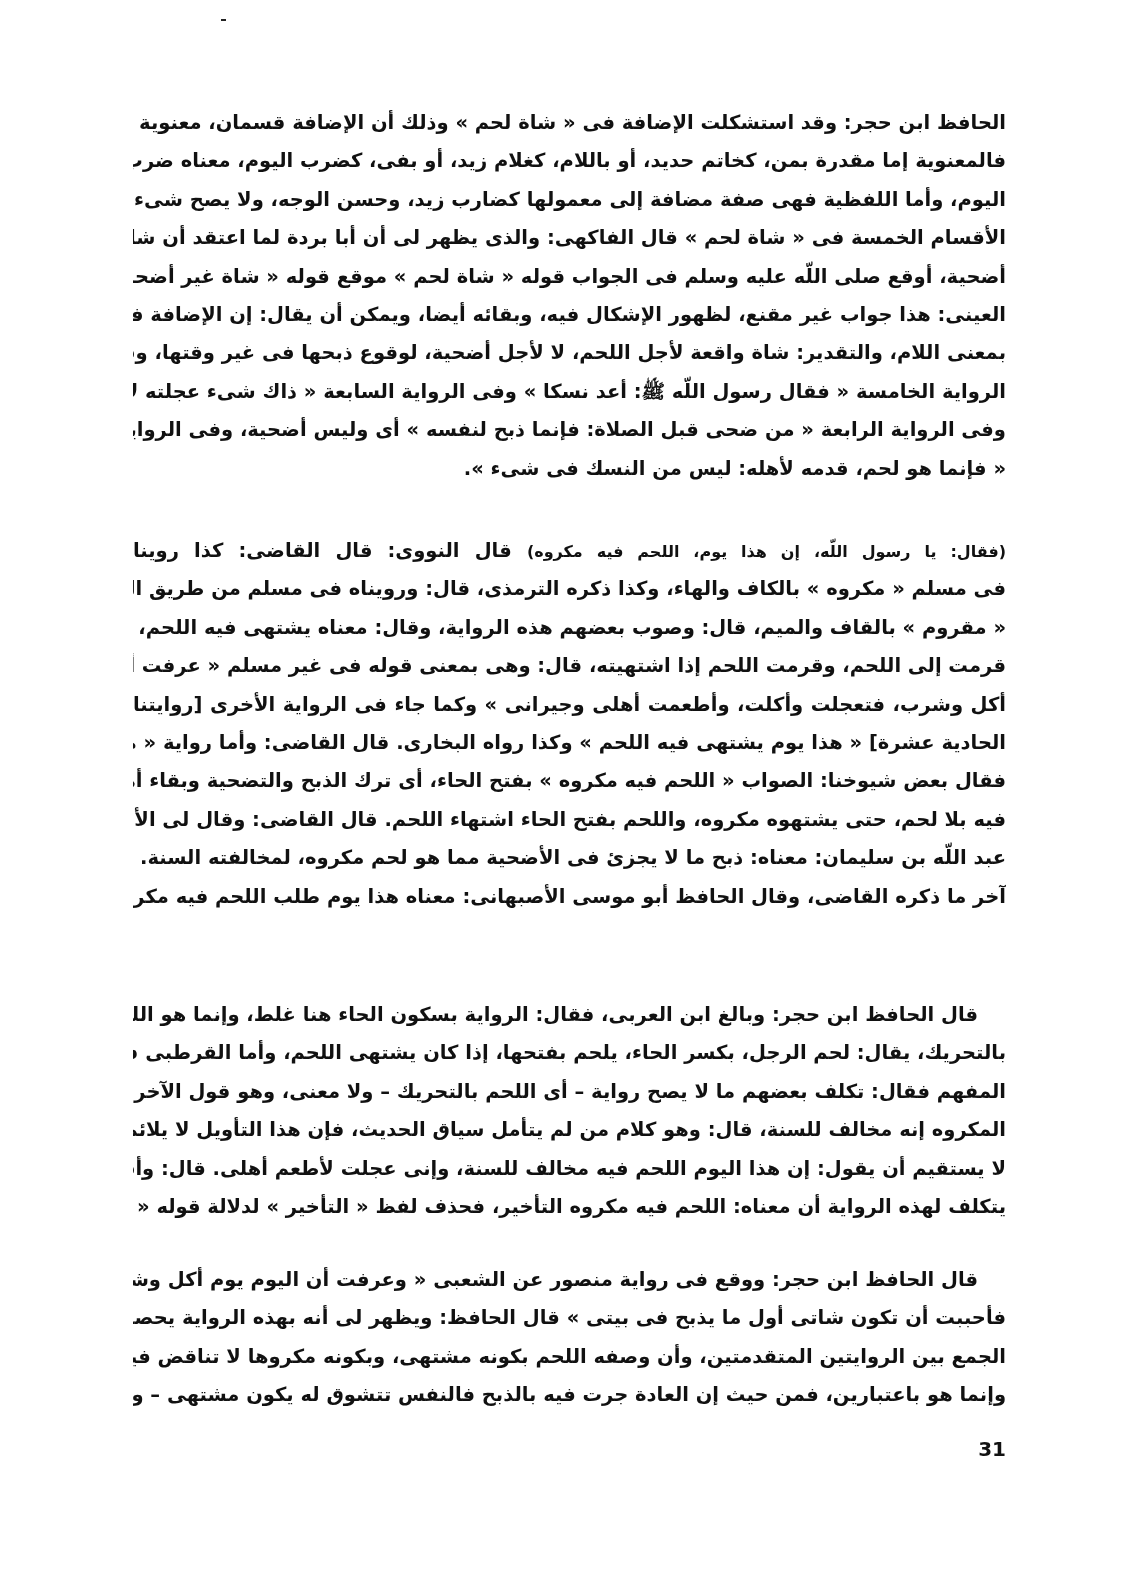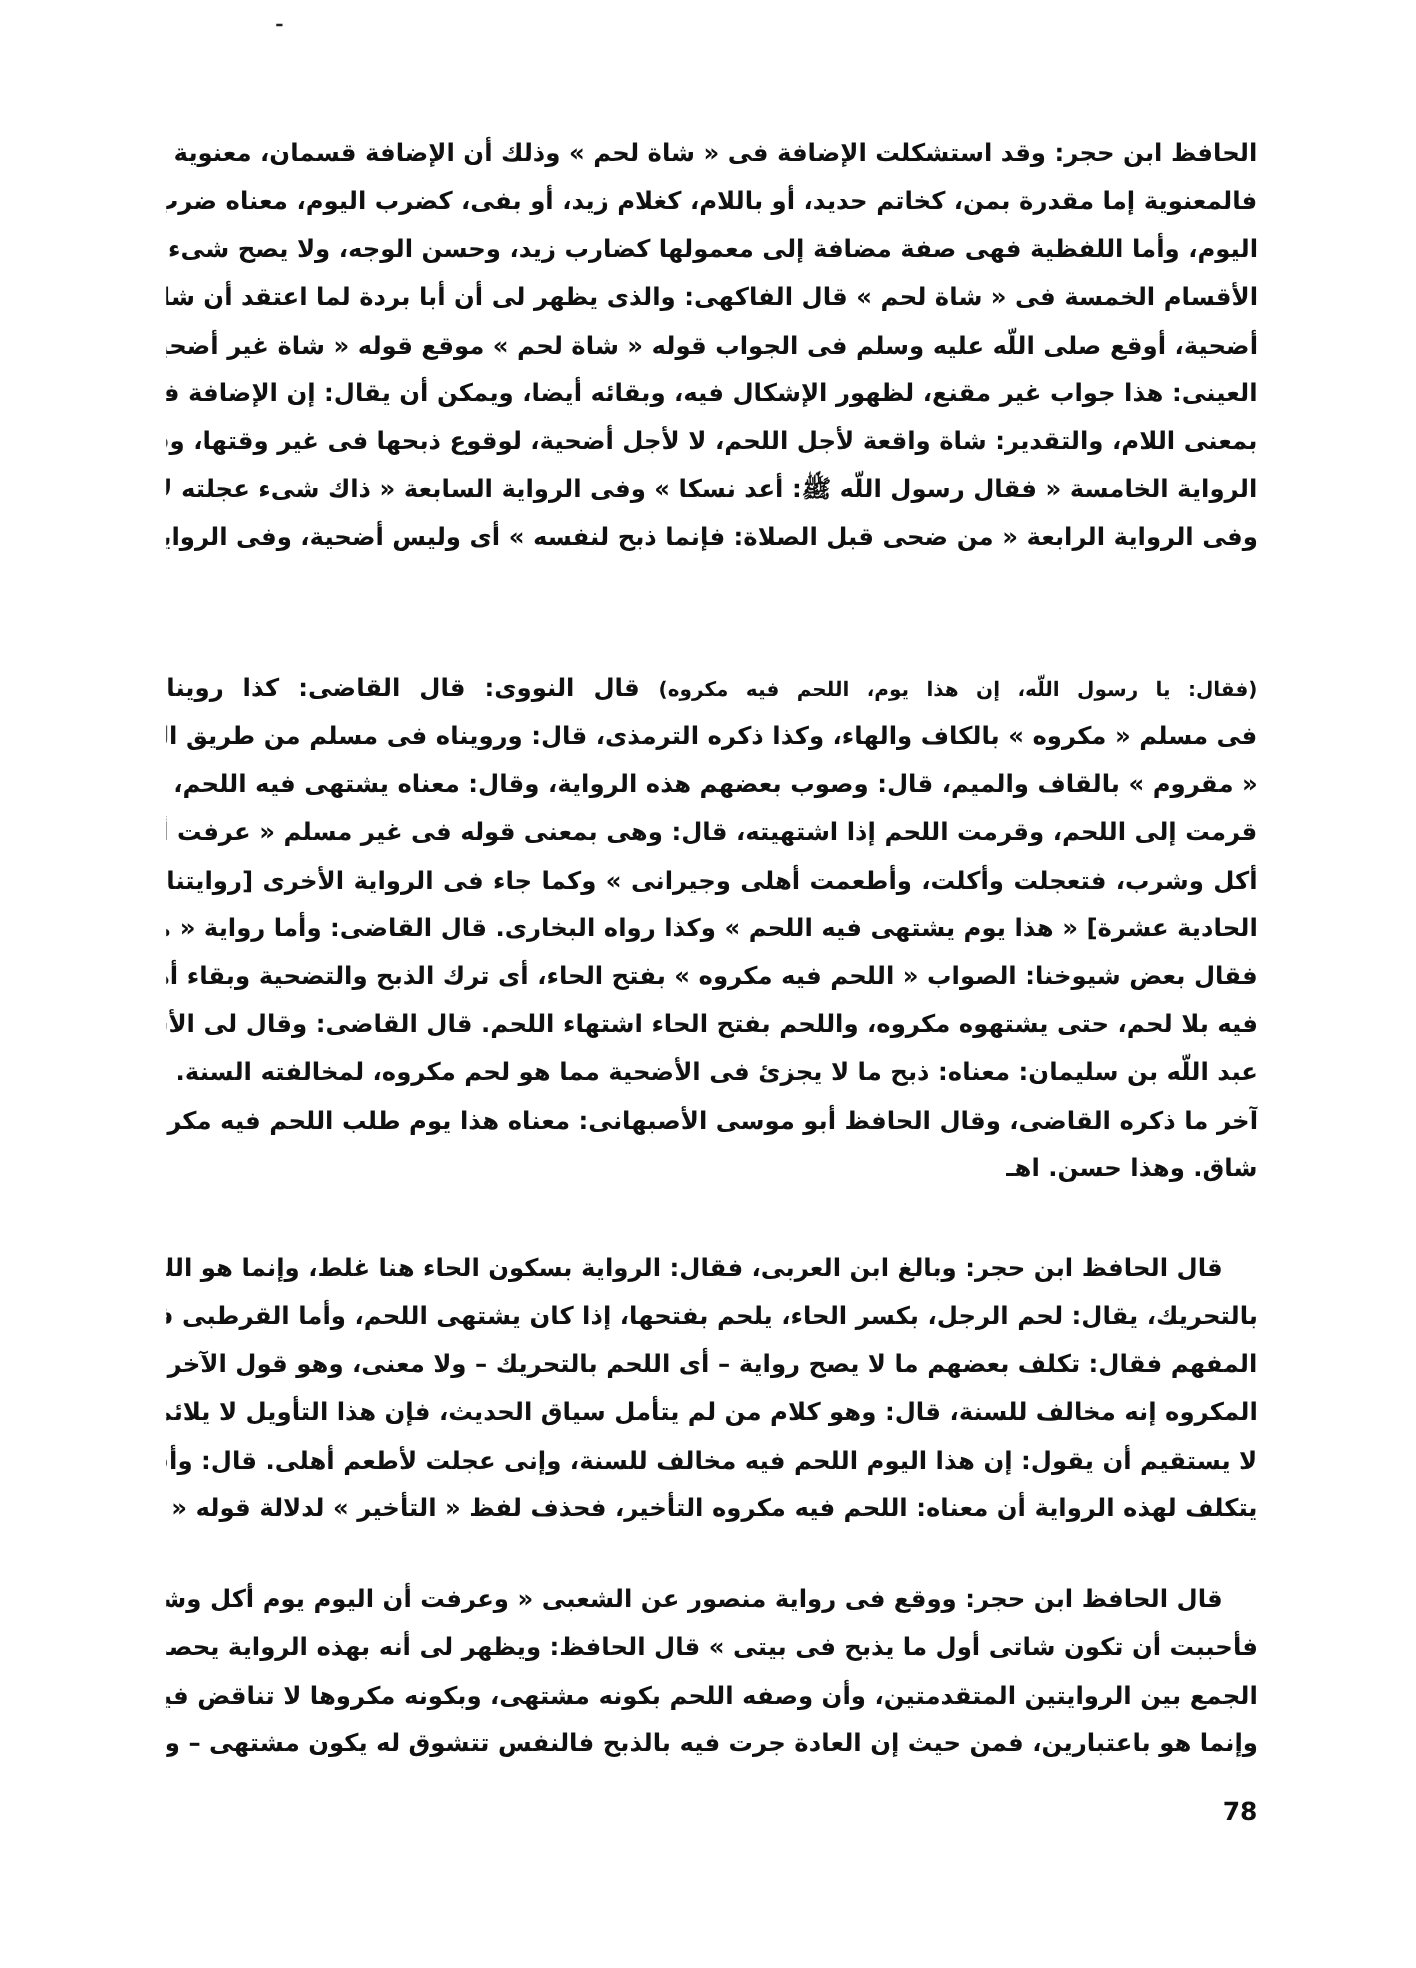--- a/index.html
+++ b/index.html
@@ -28,46 +28,46 @@
   <div class="text-block" id="p1">
     <span class="line">الحافظ ابن حجر: وقد استشكلت الإضافة فى « شاة لحم » وذلك أن الإضافة قسمان، معنوية ولفظية،</span>
     <span class="line">فالمعنوية إما مقدرة بمن، كخاتم حديد، أو باللام، كغلام زيد، أو بفى، كضرب اليوم، معناه ضرب فى</span>
     <span class="line">اليوم، وأما اللفظية فهى صفة مضافة إلى معمولها كضارب زيد، وحسن الوجه، ولا يصح شىء من</span>
     <span class="line">الأقسام الخمسة فى « شاة لحم » قال الفاكهى: والذى يظهر لى أن أبا بردة لما اعتقد أن شاته شاة</span>
     <span class="line">أضحية، أوقع صلى اللّه عليه وسلم فى الجواب قوله « شاة لحم » موقع قوله « شاة غير أضحية »اهـ قال</span>
     <span class="line">العينى: هذا جواب غير مقنع، لظهور الإشكال فيه، وبقائه أيضا، ويمكن أن يقال: إن الإضافة فيه</span>
     <span class="line">بمعنى اللام، والتقدير: شاة واقعة لأجل اللحم، لا لأجل أضحية، لوقوع ذبحها فى غير وقتها، وفى</span>
     <span class="line">الرواية الخامسة « فقال رسول اللّه ﷺ: أعد نسكا » وفى الرواية السابعة « ذاك شىء عجلته لأهلك »</span>
     <span class="line">وفى الرواية الرابعة « من ضحى قبل الصلاة: فإنما ذبح لنفسه » أى وليس أضحية، وفى الرواية الثامنة</span>
+    <span class="line last">« فإنما هو لحم، قدمه لأهله: ليس من النسك فى شىء ».</span>
   </div>
 
   <div class="text-block" id="p2">
     <span class="line"><span class="heading-phrase">(فقال: يا رسول اللّه، إن هذا يوم، اللحم فيه مكروه)</span> <span>قال النووى: قال القاضى: كذا روينا</span></span>
     <span class="line">فى مسلم « مكروه » بالكاف والهاء، وكذا ذكره الترمذى، قال: ورويناه فى مسلم من طريق العذرى</span>
     <span class="line">« مقروم » بالقاف والميم، قال: وصوب بعضهم هذه الرواية، وقال: معناه يشتهى فيه اللحم، يقال:</span>
     <span class="line">قرمت إلى اللحم، وقرمت اللحم إذا اشتهيته، قال: وهى بمعنى قوله فى غير مسلم « عرفت أنه يوم</span>
     <span class="line">أكل وشرب، فتعجلت وأكلت، وأطعمت أهلى وجيرانى » وكما جاء فى الرواية الأخرى [روايتنا</span>
     <span class="line">الحادية عشرة] « هذا يوم يشتهى فيه اللحم » وكذا رواه البخارى. قال القاضى: وأما رواية « مكروه »</span>
     <span class="line">فقال بعض شيوخنا: الصواب « اللحم فيه مكروه » بفتح الحاء، أى ترك الذبح والتضحية وبقاء أهله</span>
     <span class="line">فيه بلا لحم، حتى يشتهوه مكروه، واللحم بفتح الحاء اشتهاء اللحم. قال القاضى: وقال لى الأستاذ</span>
     <span class="line">عبد اللّه بن سليمان: معناه: ذبح ما لا يجزئ فى الأضحية مما هو لحم مكروه، لمخالفته السنة. هذا</span>
     <span class="line">آخر ما ذكره القاضى، وقال الحافظ أبو موسى الأصبهانى: معناه هذا يوم طلب اللحم فيه مكروه</span>
-    <span class="line last">شاق. وهذا حسن. اهـ</span>
   </div>
 
   <div class="text-block" id="p3">
     <span class="line indent">قال الحافظ ابن حجر: وبالغ ابن العربى، فقال: الرواية بسكون الحاء هنا غلط، وإنما هو اللحم،</span>
     <span class="line">بالتحريك، يقال: لحم الرجل، بكسر الحاء، يلحم بفتحها، إذا كان يشتهى اللحم، وأما القرطبى فى</span>
     <span class="line">المفهم فقال: تكلف بعضهم ما لا يصح رواية – أى اللحم بالتحريك – ولا معنى، وهو قول الآخر: معنى</span>
     <span class="line">المكروه إنه مخالف للسنة، قال: وهو كلام من لم يتأمل سياق الحديث، فإن هذا التأويل لا يلائمه، إذ</span>
     <span class="line">لا يستقيم أن يقول: إن هذا اليوم اللحم فيه مخالف للسنة، وإنى عجلت لأطعم أهلى. قال: وأقرب ما</span>
     <span class="line last">يتكلف لهذه الرواية أن معناه: اللحم فيه مكروه التأخير، فحذف لفظ « التأخير » لدلالة قوله « عجلت ».</span>
   </div>
 
   <div class="text-block" id="p4">
     <span class="line indent">قال الحافظ ابن حجر: ووقع فى رواية منصور عن الشعبى « وعرفت أن اليوم يوم أكل وشرب،</span>
     <span class="line">فأحببت أن تكون شاتى أول ما يذبح فى بيتى » قال الحافظ: ويظهر لى أنه بهذه الرواية يحصل</span>
     <span class="line">الجمع بين الروايتين المتقدمتين، وأن وصفه اللحم بكونه مشتهى، وبكونه مكروها لا تناقض فيه،</span>
     <span class="line">وإنما هو باعتبارين، فمن حيث إن العادة جرت فيه بالذبح فالنفس تتشوق له يكون مشتهى – ومن</span>
   </div>
 
-  <div class="page-number">78</div>
+  <div class="page-number">31</div>
 </div>
 
 </body></html>

